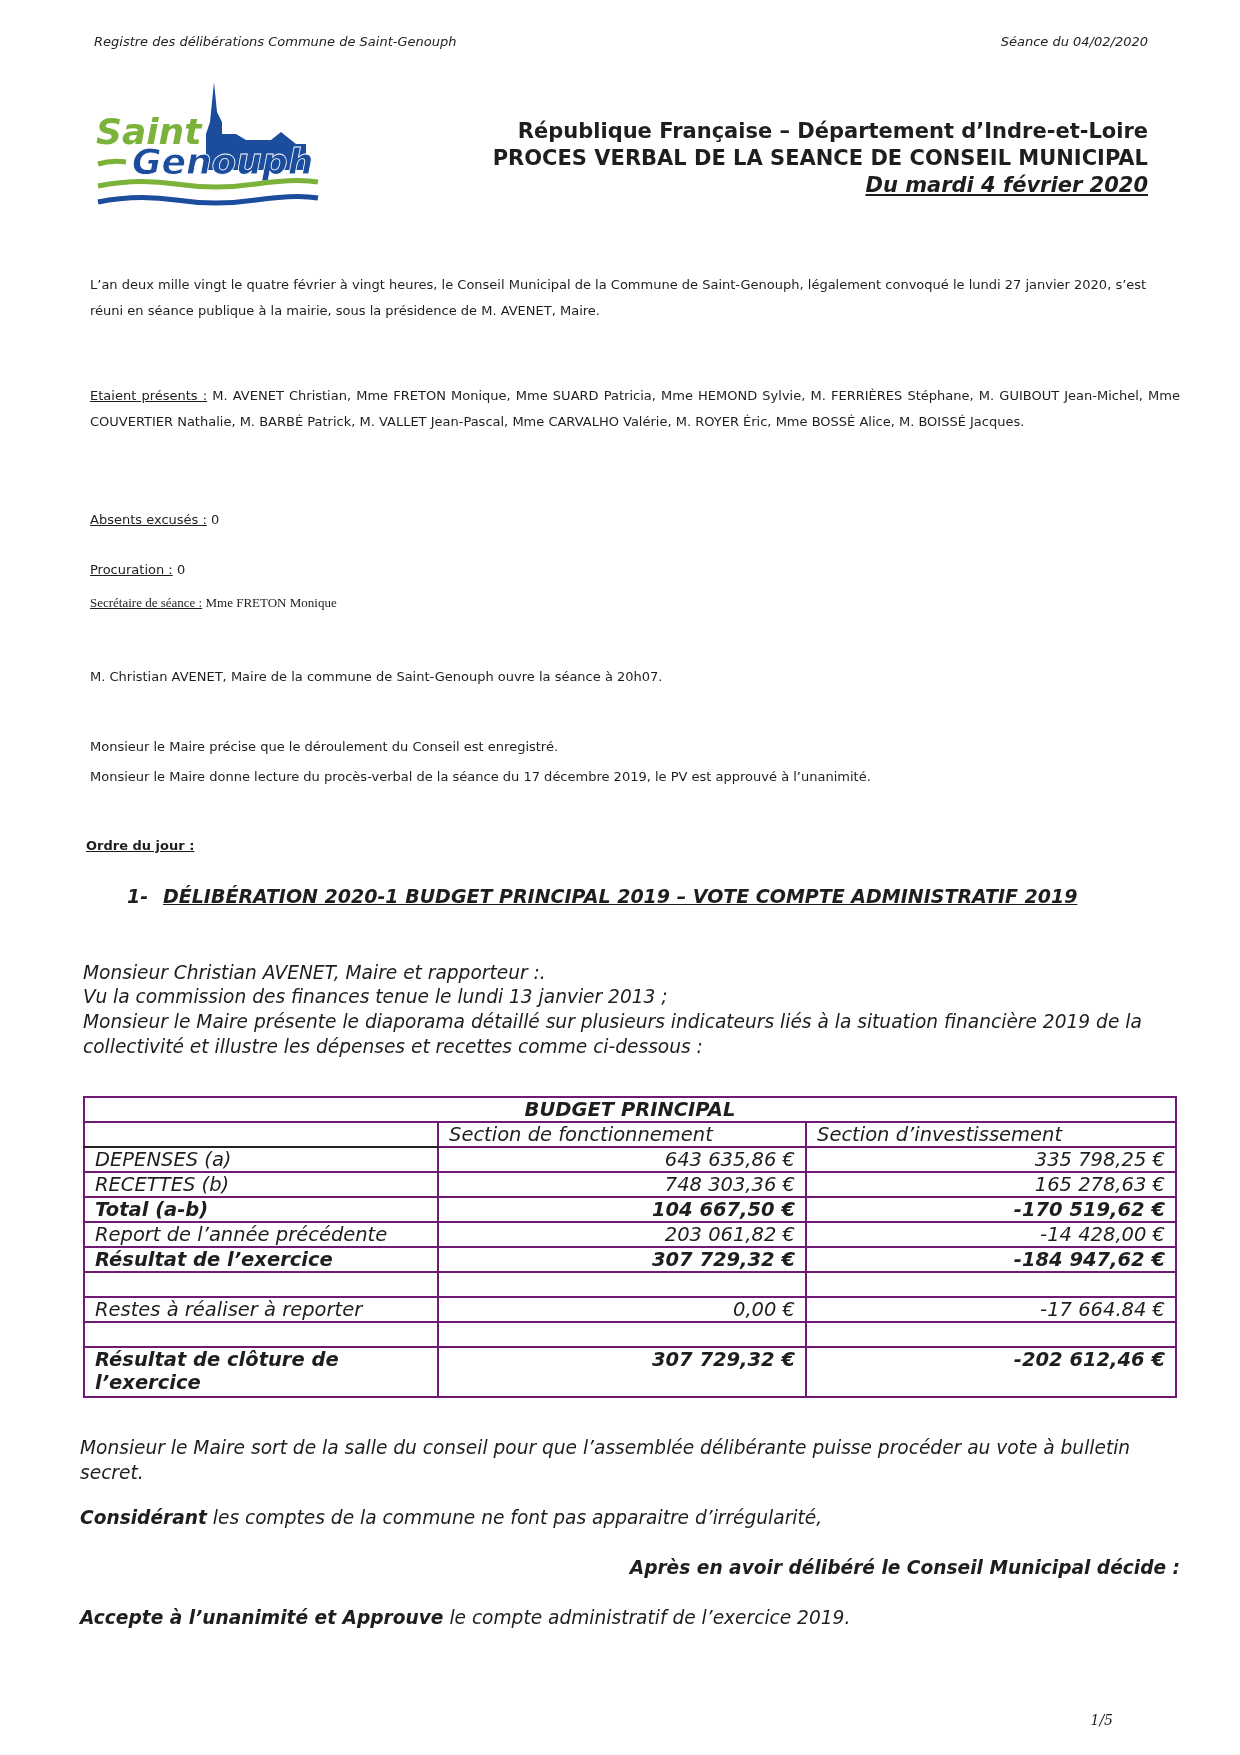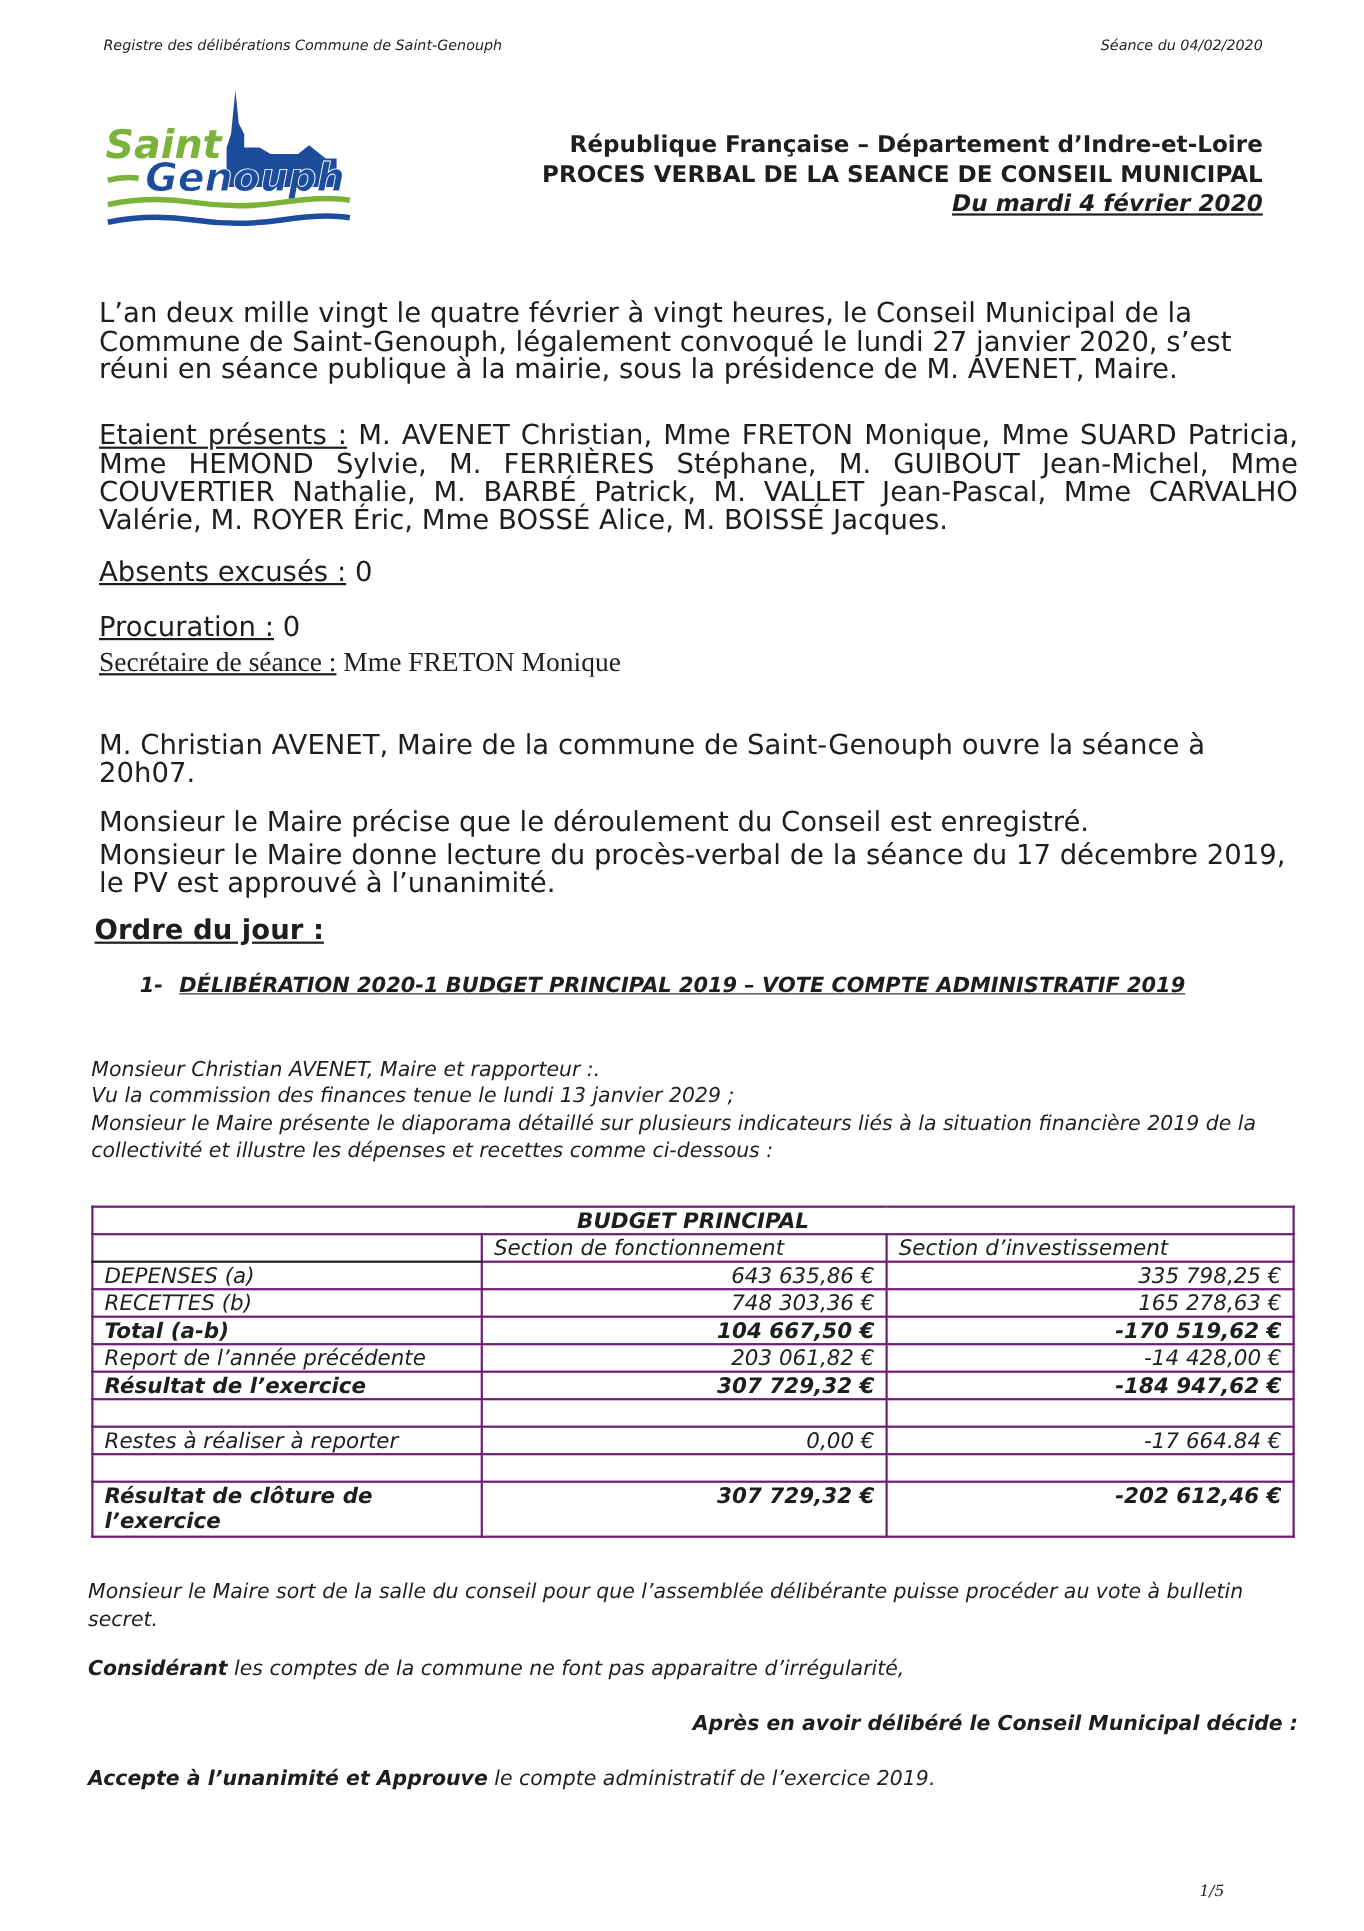--- a/index.html
+++ b/index.html
@@ -10,21 +10,21 @@
   .abs { position: absolute; }
   .running-header { top: 34px; font-size: 13px; font-style: italic; color: #222; }
   .rh-left { left: 94px; }
   .rh-right { right: 92px; }
 
   .logo { left: 96px; top: 82px; width: 230px; height: 130px; }
 
   .title-block { right: 92px; top: 118px; text-align: right; font-weight: bold; line-height: 27px; font-size: 21px; }
   .title-block .t3 { font-style: italic; text-decoration: underline; }
 
-  .para { left: 90px; width: 1090px; font-size: 25px; line-height: 25.5px; }
+  .para { left: 90px; width: 1090px; font-size: 13px; line-height: 25.5px; }
   .ul { text-decoration: underline; }
 
   .agenda-title { font-weight: bold; text-decoration: underline; }
   .item-heading { left: 127px; width: 1060px; font-size: 19px; font-weight: bold; font-style: italic; line-height: 25px; }
   .item-heading .num { position: absolute; left: 0; top: 0; }
   .item-heading .txt { margin-left: 36px; display: block; text-decoration: underline; }
   .it-para { left: 83px; width: 1100px; font-size: 18.6px; line-height: 24.5px; font-style: italic; }
 
   table.budget {
     position: absolute; left: 83px; top: 1096px; width: 1094px;
@@ -84,21 +84,21 @@
 <div class="abs para" style="top:734px;">Monsieur le Maire précise que le déroulement du Conseil est enregistré.</div>
 <div class="abs para" style="top:764px;">Monsieur le Maire donne lecture du procès-verbal de la séance du 17 décembre 2019, le PV est approuvé à l’unanimité.</div>
 
 <div class="abs para agenda-title" style="top:833px; left:86px;">Ordre du jour :</div>
 <div class="abs item-heading" style="top:884px;">
   <span class="num">1-</span>
   <span class="txt">DÉLIBÉRATION 2020-1 BUDGET PRINCIPAL 2019 – VOTE COMPTE ADMINISTRATIF 2019</span>
 </div>
 
 <div class="abs it-para" style="top:961px;">Monsieur Christian AVENET, Maire et rapporteur :.</div>
-<div class="abs it-para" style="top:985px;">Vu la commission des finances tenue le lundi 13 janvier 2029 ;</div>
+<div class="abs it-para" style="top:985px;">Vu la commission des finances tenue le lundi 13 janvier 2013 ;</div>
 <div class="abs it-para" style="top:1010px;">Monsieur le Maire présente le diaporama détaillé sur plusieurs indicateurs liés à la situation financière 2019 de la collectivité et illustre les dépenses et recettes comme ci-dessous :</div>
 
 <table class="budget">
   <tbody>
       <tr>
     <td colspan="3" class="bold" style="text-align:center;">BUDGET PRINCIPAL</td>
   </tr>
   <tr>
     <td class="lbl" style="border-bottom:2px solid #222;"></td>
     <td class="lbl c1">Section de fonctionnement</td>

